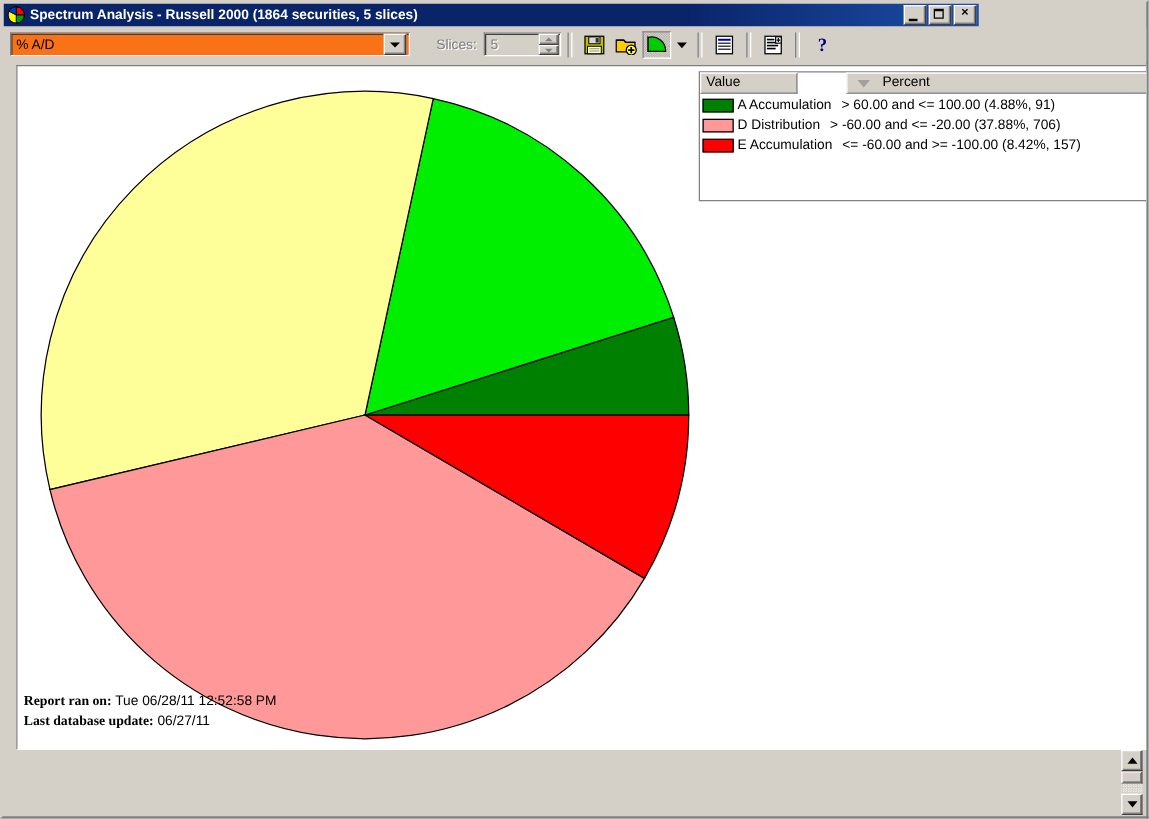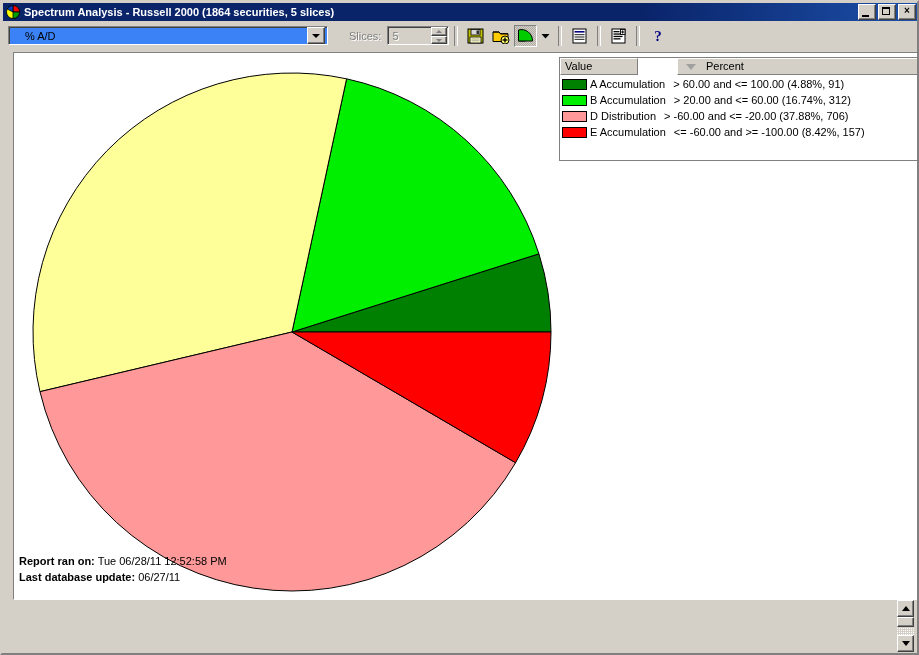--- a/index.html
+++ b/index.html
@@ -22,21 +22,21 @@
     border-left: 2px solid #d4d0c8;
     border-top: 2px solid #d4d0c8;
     border-right: 2px solid #808080;
     border-bottom: 2px solid #808080;
   }
 
   
   #titlebar {
     position: absolute;
     left: 1px; top: 1px;
-    width: 915px;
+    width: 780px;
     height: 18px;
     background: linear-gradient(to right, #0a246a, #0a246a 70%, #1c4fa8);
     display: flex;
     align-items: center;
     padding: 0 2px;
     box-sizing: border-box;
   }
   #title-icon {
     width: 16px; height: 16px;
     flex: 0 0 16px;
@@ -93,31 +93,30 @@
     height: 27px;
     background: #d4d0c8;
     display: flex;
     align-items: center;
     padding-left: 5px;
     box-sizing: border-box;
   }
   .combo {
     width: 320px;
     height: 19px;
-    background: #3b82f6;
+    background: #f97316;
     border-top: 1px solid #808080;
     border-left: 1px solid #808080;
     border-right: 1px solid #ffffff;
     border-bottom: 1px solid #ffffff;
     box-shadow: inset 1px 1px 0 #404040;
     display: flex;
     align-items: center;
     box-sizing: border-box;
     position: relative;
-    padding-left: 12px;
   }
   .combo-text {
     flex: 1 1 auto;
     padding-left: 4px;
     font-size: 11px;
     color: #000;
     white-space: nowrap;
     overflow: hidden;
   }
   .combo-arrow {
@@ -308,21 +307,21 @@
 
   
   #footer {
     position: absolute;
     left: 8px;
     bottom: 18px;
     font-size: 11px;
     color: #000;
     line-height: 16px;
   }
-  #footer b { font-weight: bold; }
+  #footer b { font-weight: bold; font-family: Liberation Serif, serif; }
 
   
   #vscroll {
     position: absolute;
     right: 3px;
     top: 598px;
     width: 17px;
     height: 52px;
     background: #d4d0c8;
     box-sizing: border-box;
@@ -523,25 +522,20 @@
         <div class="lh percent">
           <span class="sort-tri"></span>
           <span>Percent</span>
         </div>
       </div>
       <div class="leg-rows" id="legend-rows">
           <div class="leg-row">
             <span class="swatch" style="background: rgb(0, 128, 0);"></span>
             <span class="leg-name">A Accumulation</span>
             <span class="leg-range">&gt; 60.00 and &lt;= 100.00 (4.88%, 91)</span>
-          </div>
-          <div class="leg-row">
-            <span class="swatch" style="background: rgb(0, 238, 0);"></span>
-            <span class="leg-name">B Accumulation</span>
-            <span class="leg-range">&gt; 20.00 and &lt;= 60.00 (16.74%, 312)</span>
           </div>
           <div class="leg-row">
             <span class="swatch" style="background: rgb(255, 153, 153);"></span>
             <span class="leg-name">D Distribution</span>
             <span class="leg-range">&gt; -60.00 and &lt;= -20.00 (37.88%, 706)</span>
           </div>
           <div class="leg-row">
             <span class="swatch" style="background: rgb(255, 0, 0);"></span>
             <span class="leg-name">E Accumulation</span>
             <span class="leg-range">&lt;= -60.00 and &gt;= -100.00 (8.42%, 157)</span>

